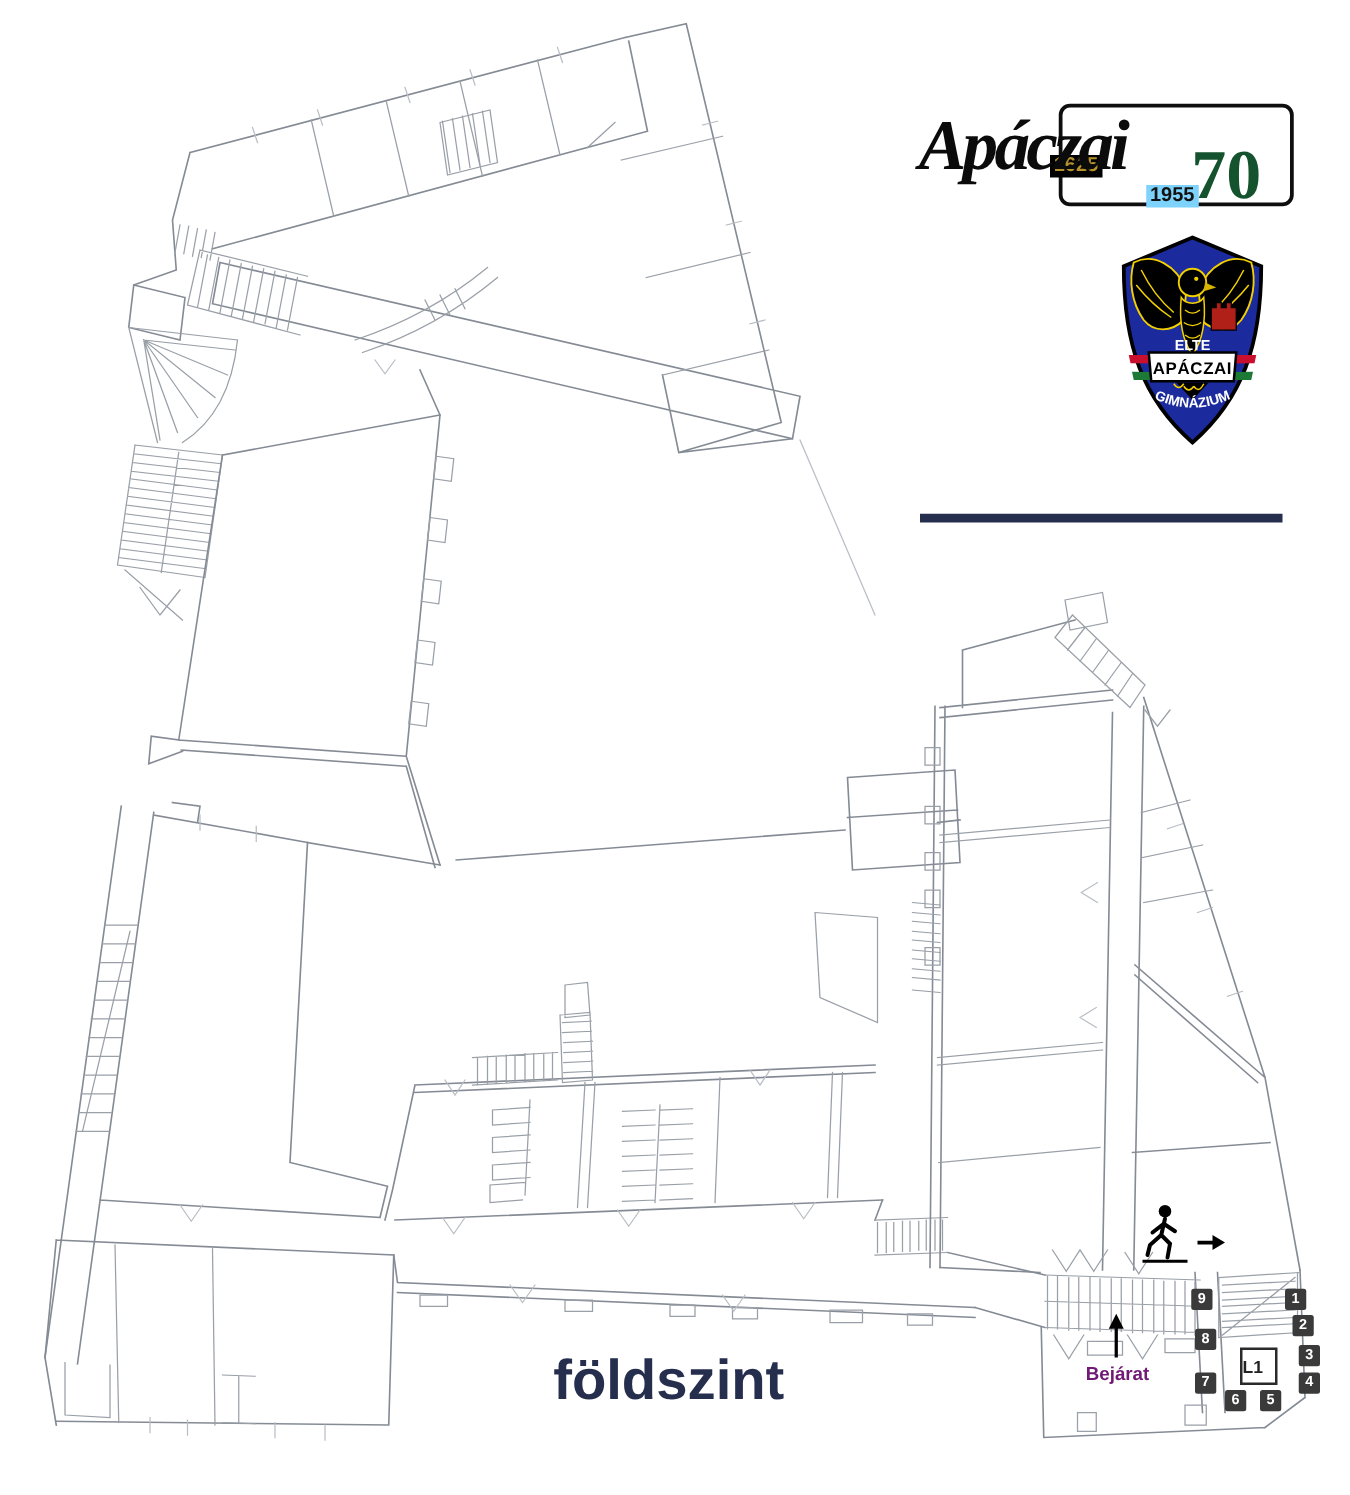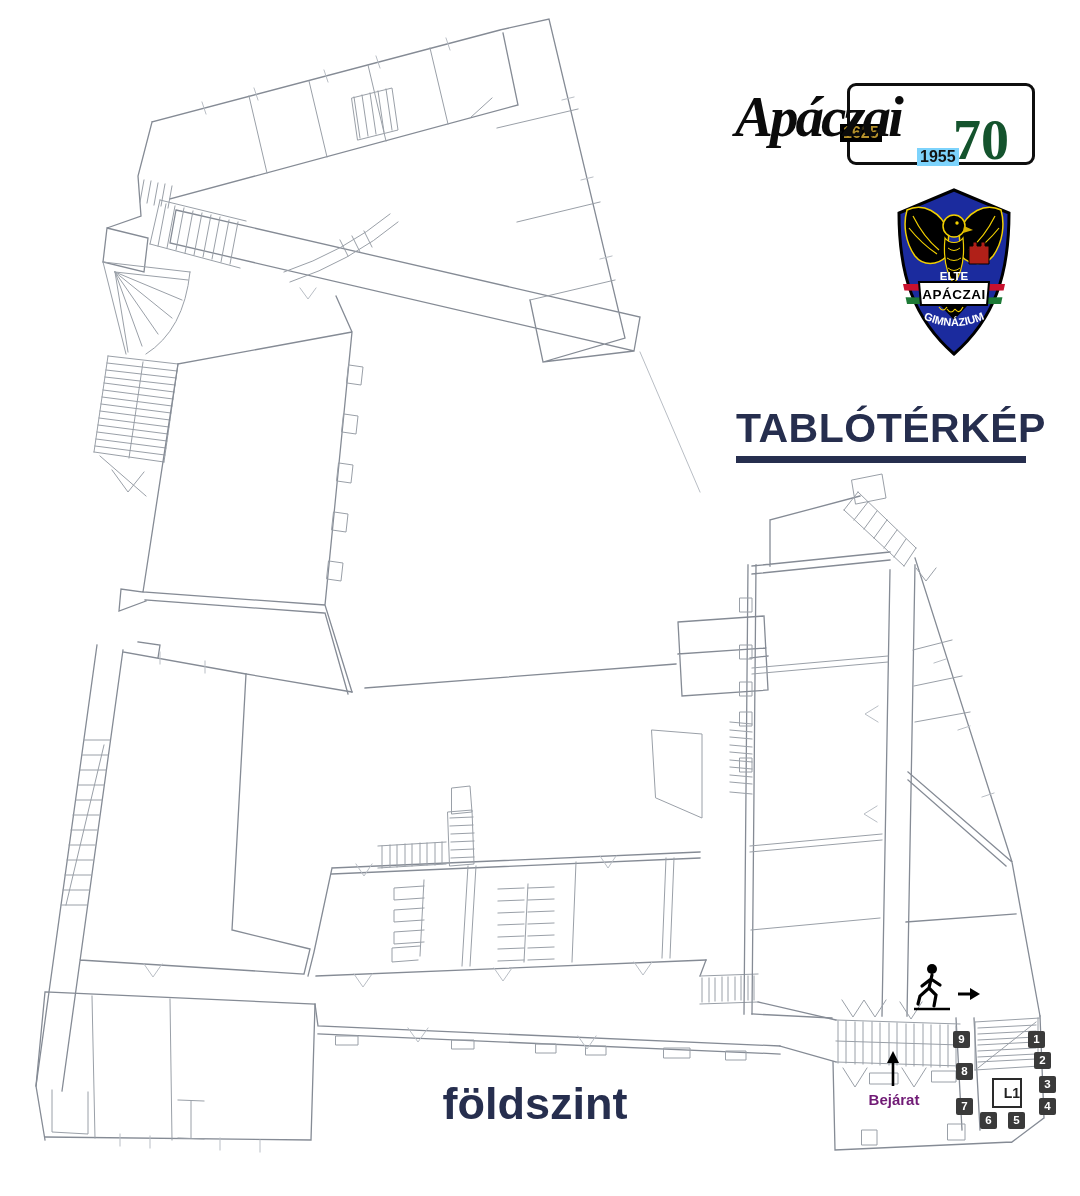--- a/index.html
+++ b/index.html
@@ -43,21 +43,21 @@
 
   
   .badge{position:absolute;width:17px;height:17px;background:#3a3a3a;color:#fff;
          border-radius:2px;font-size:11.5px;font-weight:bold;line-height:17px;
          text-align:center;}
   .m1{left:1028px;top:1031px}.m2{left:1034px;top:1052px}.m3{left:1039px;top:1076px}
   .m4{left:1039px;top:1098px}.m5{left:1008px;top:1112px}.m6{left:980px;top:1112px}
   .m7{left:956px;top:1098px}.m8{left:956px;top:1063px}.m9{left:953px;top:1031px}
   .lift{position:absolute;left:992px;top:1078px;width:26px;height:26px;background:#fff;
         border:2px solid #2a2a2a;font-size:14px;font-weight:bold;color:#222;
-        text-align:right;line-height:26px;}
+        text-align:left;line-height:26px;}
 </style>
 </head>
 <body>
 
 <div class="page">
 
   <svg class="plan" width="1080" height="1196" viewBox="0 0 1080 1196">
     <g fill="none" stroke="#858b95" stroke-width="1.3" stroke-linecap="square">
 
       <g>
@@ -150,21 +150,20 @@
     <text x="61" y="113" fill="#000" font-size="13.5" font-weight="bold" text-anchor="middle" font-family="Liberation Sans, sans-serif" letter-spacing="0.5">APÁCZAI</text>
     <defs>
         <path id="crestArc" d="M18,126 Q61,154 104,126"></path>
       </defs>
     <text font-size="11" font-weight="bold" fill="#fff" font-family="Liberation Sans, sans-serif">
       <textPath href="#crestArc" startOffset="50%" text-anchor="middle">GIMNÁZIUM</textPath>
     </text>
   </svg>
 
   <div class="title-wrap">
-    <div class="title">TABLÓTÉRKÉP</div>
     <div class="title-rule"></div>
   </div>
   <div class="floor-label">földszint</div>
 
   <svg class="icon walk" width="78" height="50" viewBox="0 0 78 50">
     <circle cx="30" cy="7" r="5" fill="#000"></circle>
     <path d="M30,13 L27,26 M29,17 L20,24 M29,17 L38,23 M27,26 L18,34 L16,42 M27,26 L34,33 L32,44" stroke="#000" stroke-width="3.2" fill="none" stroke-linecap="round"></path>
     <path d="M12,47 L48,47" stroke="#000" stroke-width="2.4"></path>
     <path d="M56,32 L71,32" stroke="#000" stroke-width="3"></path>
     <path d="M78,32 L68,26 L68,38 Z" fill="#000"></path>

